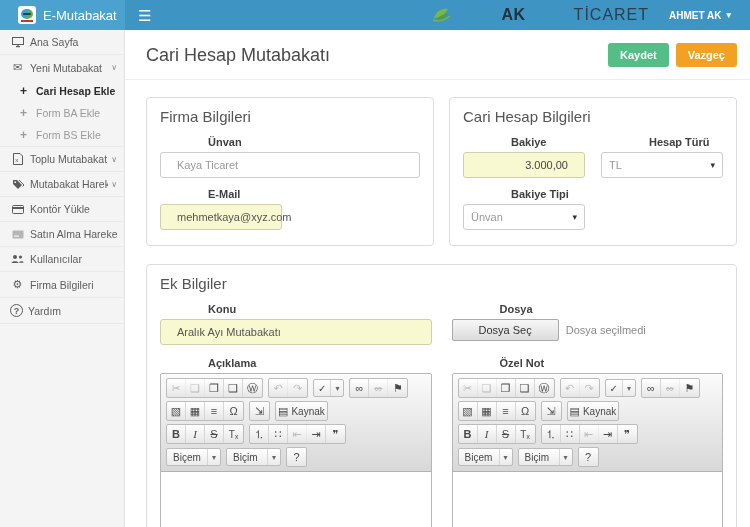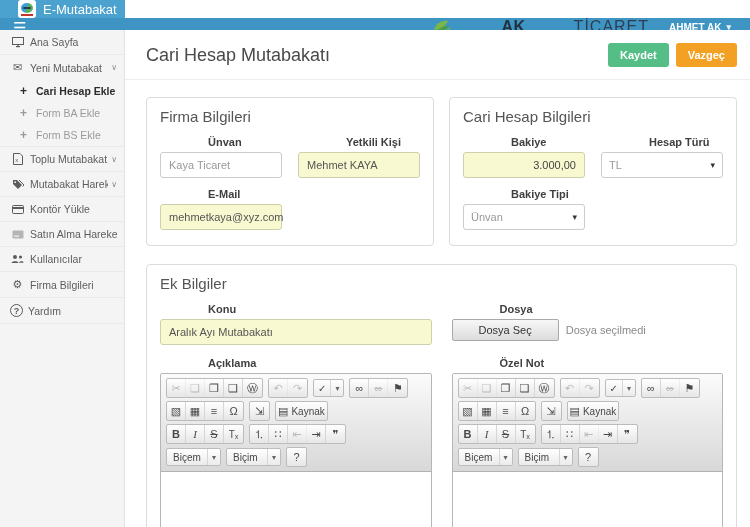--- a/index.html
+++ b/index.html
@@ -1,20 +1,20 @@
 <!DOCTYPE html>
 <html><head>
 <meta charset="utf-8">
 <style>
   * { margin:0; padding:0; box-sizing:border-box; }
   html,body { width:750px; height:527px; overflow:hidden; background:#fff;
     font-family:"Liberation Sans", sans-serif; }
 
   
-  .header { height:30px; display:flex; align-items:stretch;flex-direction:column; }
+  .header { height:30px; display:flex; align-items:stretch; }
   .logo-area { width:125px; background:#4BA2CE; display:flex; align-items:center; padding-left:18px; flex:none; }
   .logo-box { width:18px; height:18px; background:#fff; border-radius:3px; margin-right:7px;
     display:flex; flex-direction:column; align-items:center; justify-content:center; }
   .logo-globe { width:12px; height:10px; border-radius:50%; background:linear-gradient(110deg,#3a9fd8 45%,#57b059 55%); position:relative; }
   .logo-globe::after { content:""; position:absolute; left:2px; right:2px; top:4px; height:2px; background:#2b3b4e; border-radius:1px; }
   .logo-redbar { width:12px; height:2px; background:#c0392b; margin-top:1px; }
   .app-title { color:#fff; font-size:13px; }
   .topbar { flex:1; background:#3E95C4; display:flex; align-items:center; }
   .hamburger { color:#fff; font-size:15px; margin-left:13px; cursor:pointer; line-height:1; }
   .topbar-spacer { flex:1; }
@@ -54,21 +54,21 @@
 
   .panels-row { display:flex; gap:15px; margin-bottom:18px; }
   .panel { border:1px solid #dcdcdc; border-radius:4px; background:#fff; padding:10px 13px 15px; }
   .panel.half { flex:1; }
   .panel-title { font-size:15px; color:#555; margin-bottom:11px; font-weight:normal; }
   .field-row { display:flex; gap:16px; margin-bottom:10px; }
   .field { flex:1; min-width:0; }
   .field.halfw { flex:none; width:calc(50% - 8px); }
   .flabel { display:block; font-size:11px; font-weight:bold; color:#3f3f3f; margin-bottom:4px;padding-left:48px; }
   .ibox { width:100%; height:26px; border:1px solid #ccc; border-radius:3px; background:#fff;
-    font-size:11px; color:#999; padding:0 8px; display:flex; align-items:center; }
+    font-size:11px; color:#999; padding:0 16px; display:flex; align-items:center; }
   .ibox.yellow { background:#F9F9D1; border-color:#cfcfae; color:#555; }
   .ibox.num { justify-content:flex-end; color:#444; }
   .selbox { width:100%; height:26px; border:1px solid #ccc; border-radius:3px; background:#fff;
     font-size:11px; color:#999; padding:0 7px; display:flex; align-items:center; justify-content:space-between; cursor:pointer; }
   .sel-caret { font-size:9px; color:#333; }
 
   .ek-grid { display:grid; grid-template-columns:1fr 1fr; column-gap:20px; row-gap:12px; }
   .file-row { display:flex; align-items:center; }
   .file-btn { border:1px solid #a9a9a9; border-radius:2px; background:linear-gradient(#f7f7f7,#dcdcdc);
     font-size:11px; color:#333; padding:4px 26px; cursor:pointer; font-family:inherit; }
@@ -227,24 +227,20 @@
   <div class="content">
     <div class="panels-row">
 
       <div class="panel half">
         <h2 class="panel-title">Firma Bilgileri</h2>
         <div class="field-row">
           <div class="field">
             <label class="flabel">Ünvan</label>
             <div class="ibox">Kaya Ticaret</div>
           </div>
-          <div class="field">
-            <label class="flabel">Yetkili Kişi</label>
-            <div class="ibox yellow">Mehmet KAYA</div>
-          </div>
         </div>
         <div class="field halfw">
           <label class="flabel">E-Mail</label>
           <div class="ibox yellow">mehmetkaya@xyz.com</div>
         </div>
       </div>
 
       <div class="panel half">
         <h2 class="panel-title">Cari Hesap Bilgileri</h2>
         <div class="field-row">

